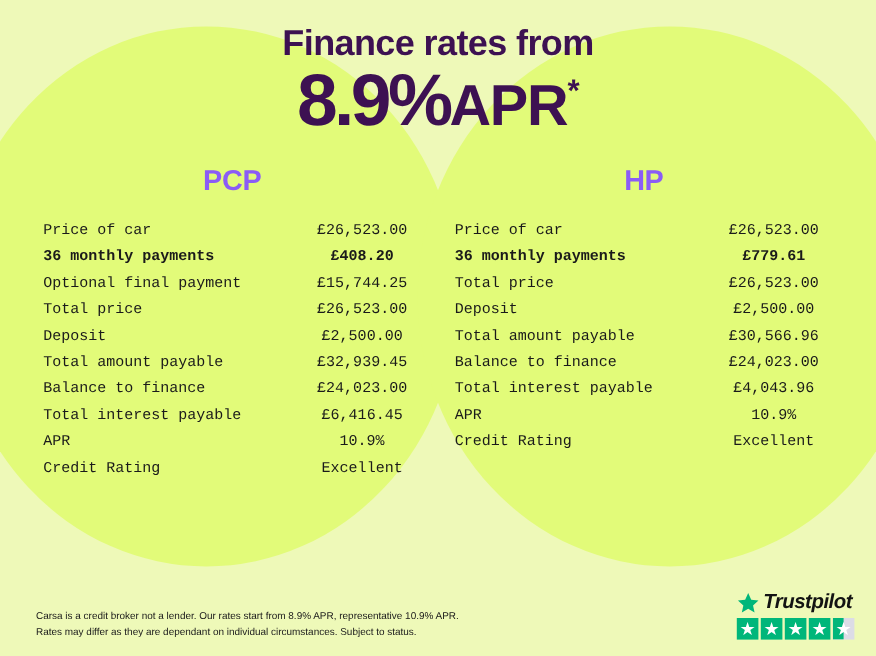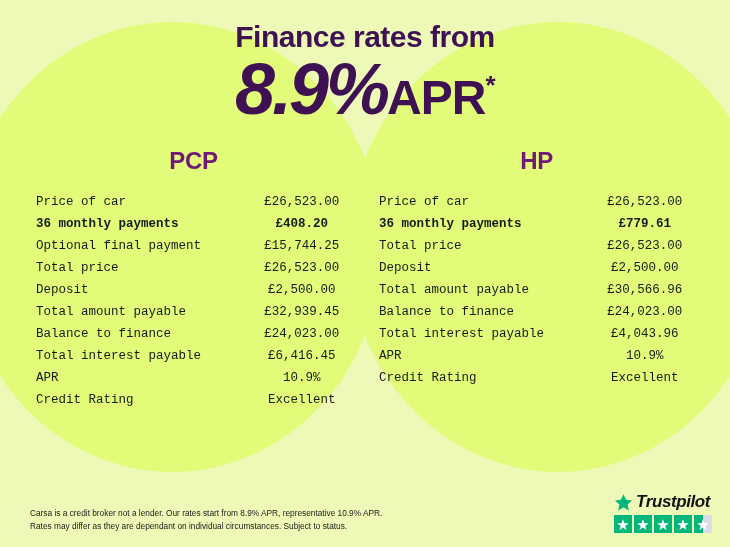--- a/index.html
+++ b/index.html
@@ -39,25 +39,24 @@
     font-size:30px;
     padding-top:20px;
     line-height:1.1;
   }
   #apr-headline {
     margin-top:2px;
     line-height:0.95;
     white-space:nowrap;
   }
   #apr-rate {
-    font-size:72px;
+    font-size:61px;
     font-weight:bold;
     letter-spacing:-3px;
     vertical-align:baseline;
-    font-style:italic;
   }
   #apr-label {
     font-size:48px;
     font-weight:bold;
     letter-spacing:-1px;
     vertical-align:baseline;
   }
   #apr-asterisk {
     font-size:26px;
     font-weight:bold;
@@ -70,21 +69,21 @@
   
   #tables {
     display:flex;
     margin-top:24px;
     padding:0 22px;
   }
   .plan-col { width:50%; padding:0 14px; }
 
   .plan-title {
     text-align:center;
-    color:#701a75;
+    color:#8b5cf6;
     font-size:24px;
     font-weight:bold;
     letter-spacing:-0.3px;
     margin-bottom:16px;
   }
 
   .rate-table { width:100%; border-collapse:collapse;font-family:Liberation Mono, monospace; }
   .rate-table tr { height:22px; }
   .rate-table td {
     color:#1a1a1a;

